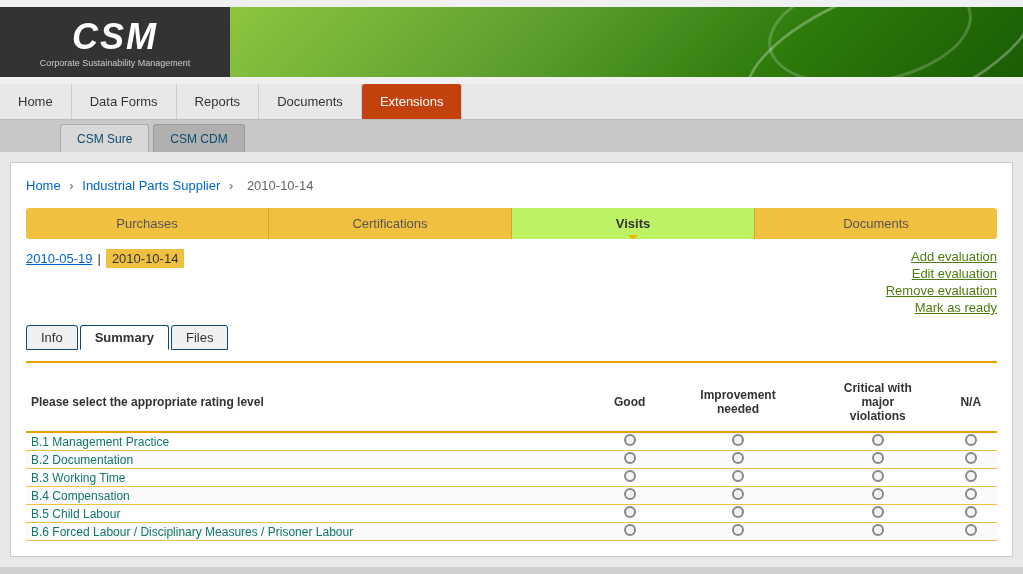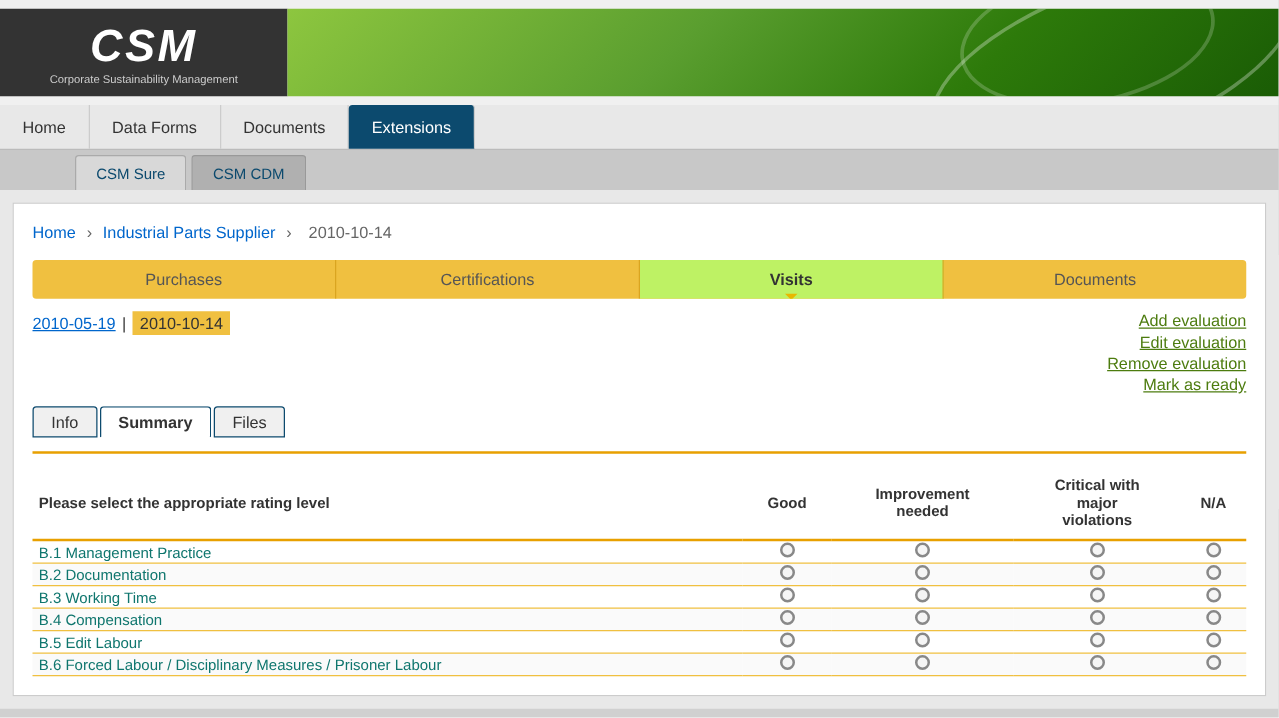--- a/index.html
+++ b/index.html
@@ -26,21 +26,21 @@
       top: -30px; right: 50px;
       width: 200px; height: 100px;
       border-radius: 50%;
       border: 3px solid rgba(255,255,255,0.2);
       transform: rotate(-10deg);
     }
 
     
     .nav { height: 36px; background: #e8e8e8; border-bottom: 1px solid #bbb; display: flex; align-items: stretch; padding: 0; }
     .nav-item { padding: 0 18px; display: flex; align-items: center; cursor: pointer; font-size: 13px; color: #333; border-right: 1px solid #ccc; text-decoration: none; }
-    .nav-item.active { background: #0c4a6e; color: white; border-radius: 3px 3px 0 0; }
+    .nav-item.active { background: #c2410c; color: white; border-radius: 3px 3px 0 0; }
 
     
     .sub-nav { height: 32px; background: #c8c8c8; display: flex; align-items: stretch; padding: 4px 0 0 60px; gap: 0; }
     .sub-nav-item { padding: 0 16px; display: flex; align-items: center; cursor: pointer; font-size: 12px; color: #0c4a6e; background: #b0b0b0; border-radius: 3px 3px 0 0; margin-right: 4px; border: 1px solid #999; border-bottom: none; }
     .sub-nav-item.active { background: #d8d8d8; border-color: #aaa; }
 
     
     .content { background: #e8e8e8; padding: 10px; }
     .main-panel { background: white; border: 1px solid #ccc; padding: 15px; margin: 0 auto; }
 
@@ -96,20 +96,21 @@
   <div class="header-logo">
     <div class="csm-text">CSM</div>
     <div class="sub-text">Corporate Sustainability Management</div>
   </div>
   <div class="header-green"></div>
 </div>
 
 <div class="nav">
   <a class="nav-item">Home</a>
   <a class="nav-item">Data Forms</a>
+  <a class="nav-item">Reports</a>
   <a class="nav-item">Documents</a>
   <a class="nav-item active">Extensions</a>
 </div>
 
 <div class="sub-nav">
   <div class="sub-nav-item active">CSM Sure</div>
   <div class="sub-nav-item">CSM CDM</div>
 </div>
 
 <div class="content">
@@ -184,21 +185,21 @@
             <td><span class="radio-btn"></span></td>
           </tr>
           <tr>
             <td>B.4 Compensation</td>
             <td><span class="radio-btn"></span></td>
             <td><span class="radio-btn"></span></td>
             <td><span class="radio-btn"></span></td>
             <td><span class="radio-btn"></span></td>
           </tr>
           <tr>
-            <td>B.5 Edit Labour</td>
+            <td>B.5 Child Labour</td>
             <td><span class="radio-btn"></span></td>
             <td><span class="radio-btn"></span></td>
             <td><span class="radio-btn"></span></td>
             <td><span class="radio-btn"></span></td>
           </tr>
           <tr>
             <td>B.6 Forced Labour / Disciplinary Measures / Prisoner Labour</td>
             <td><span class="radio-btn"></span></td>
             <td><span class="radio-btn"></span></td>
             <td><span class="radio-btn"></span></td>

